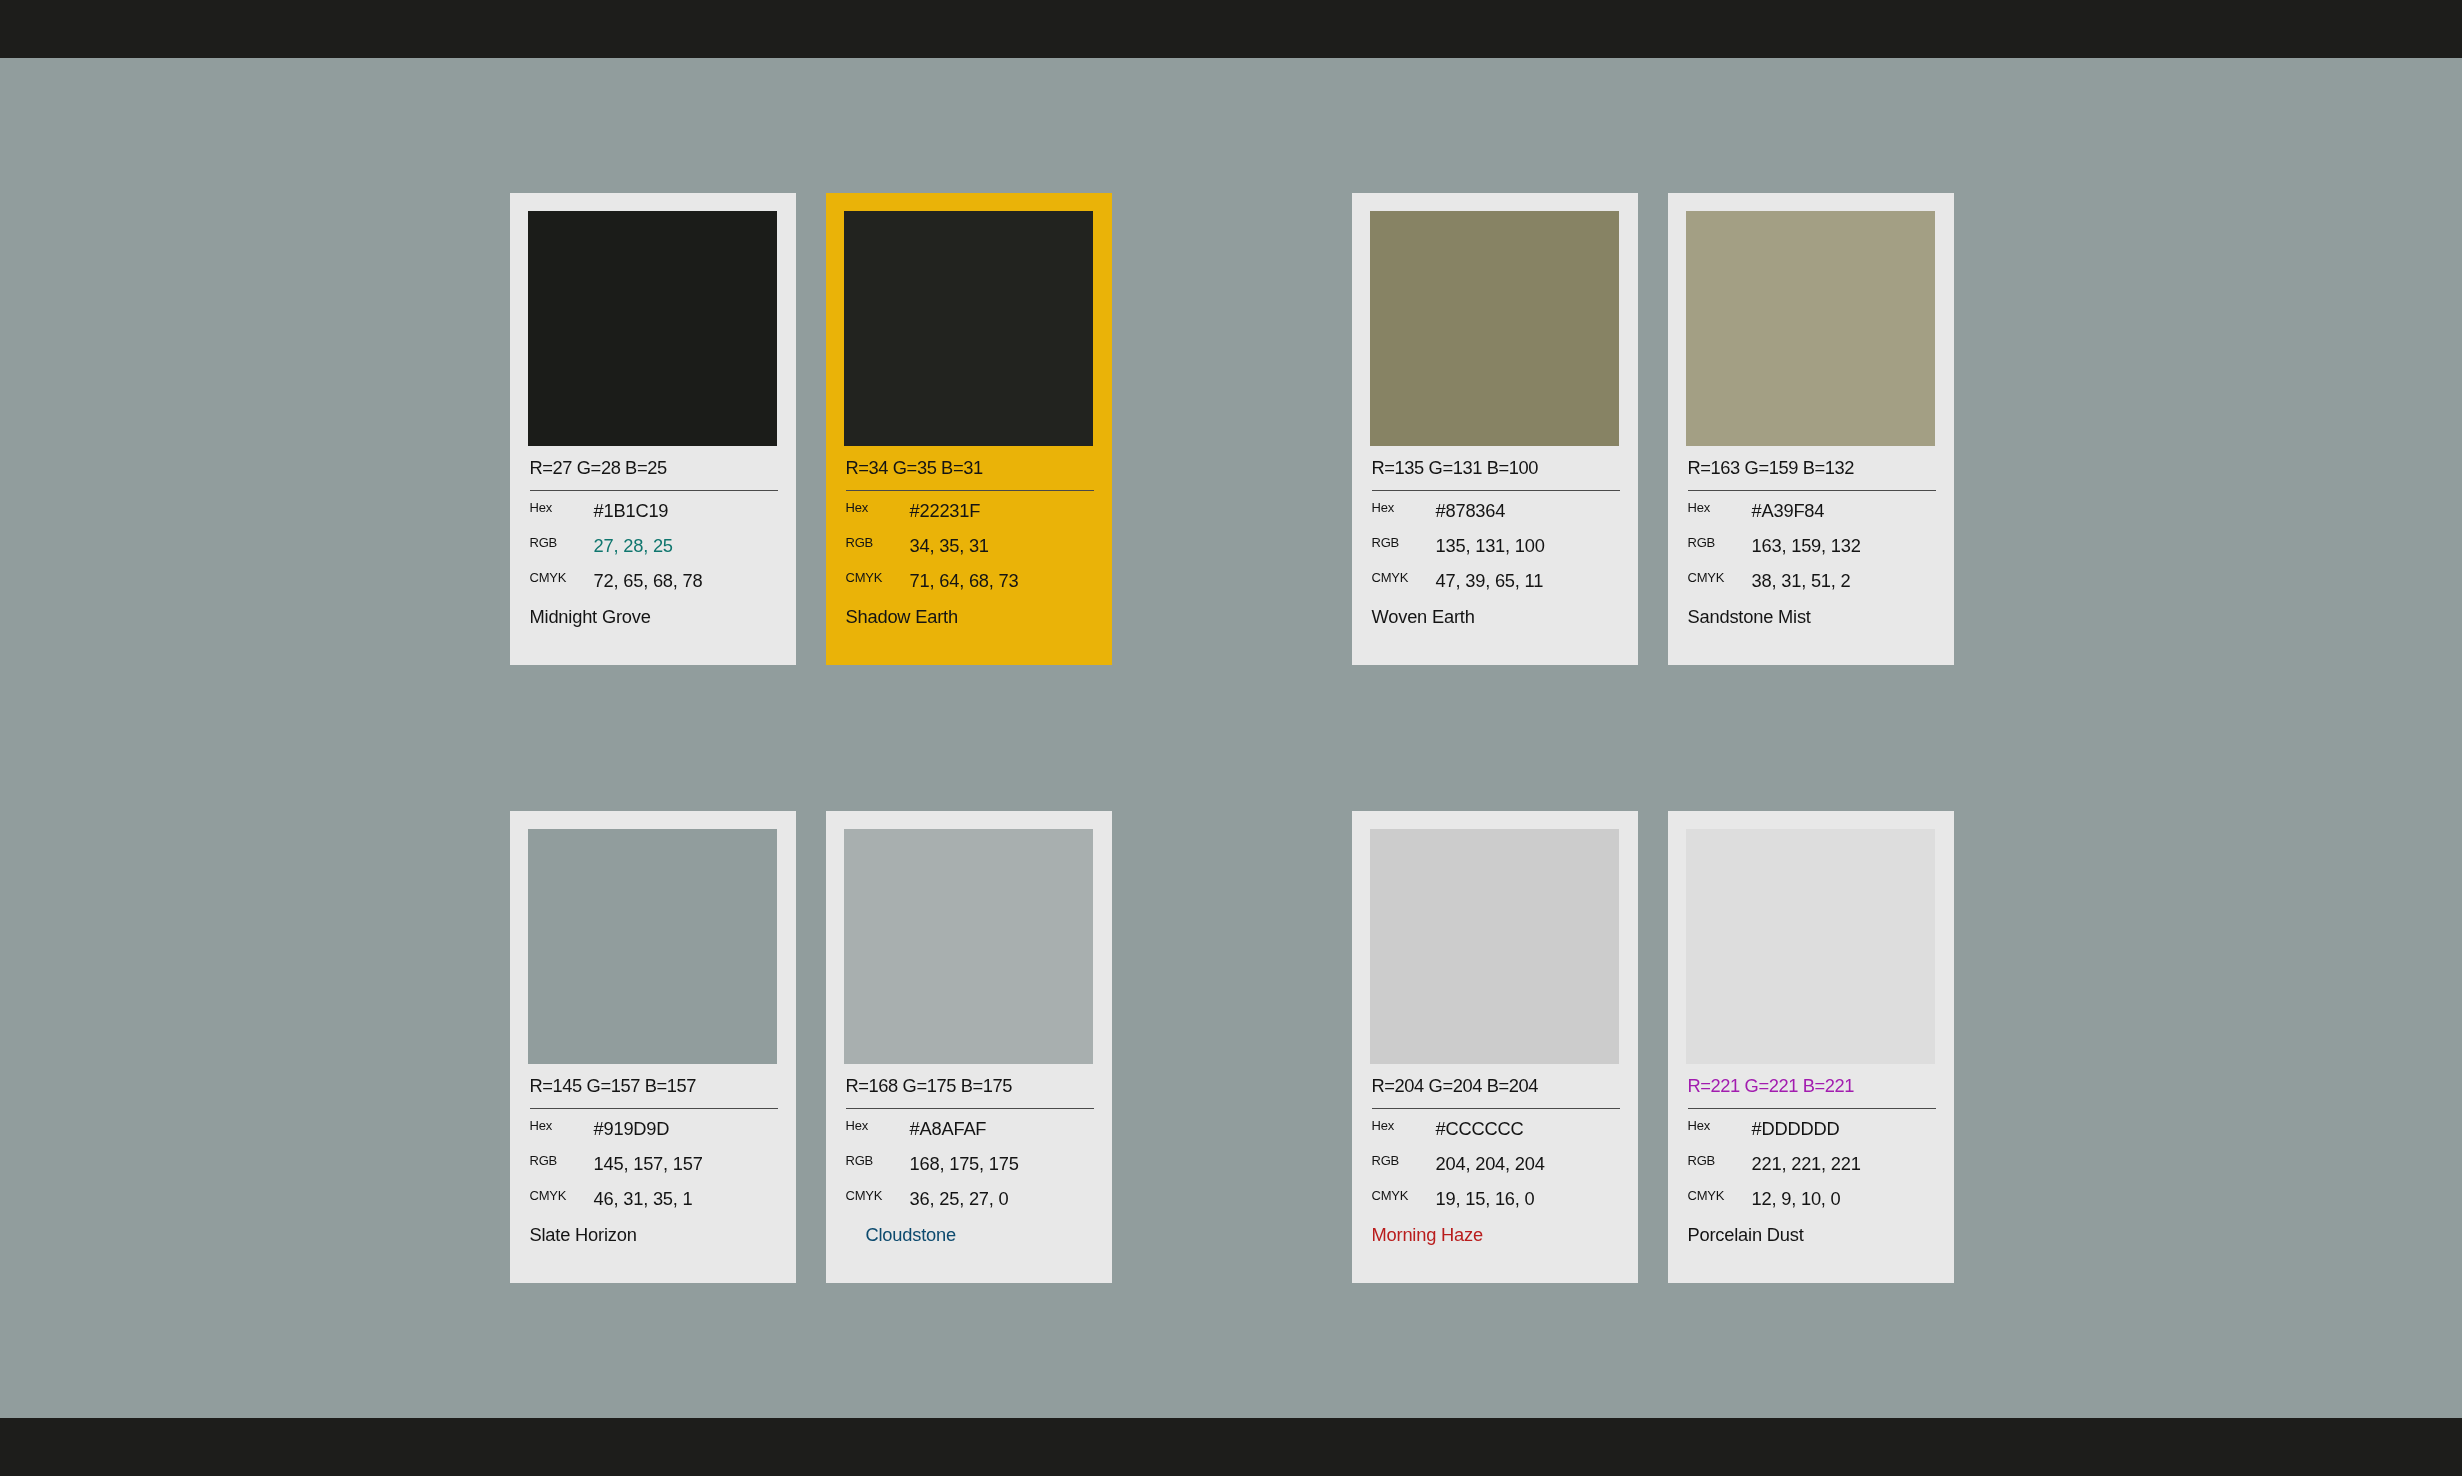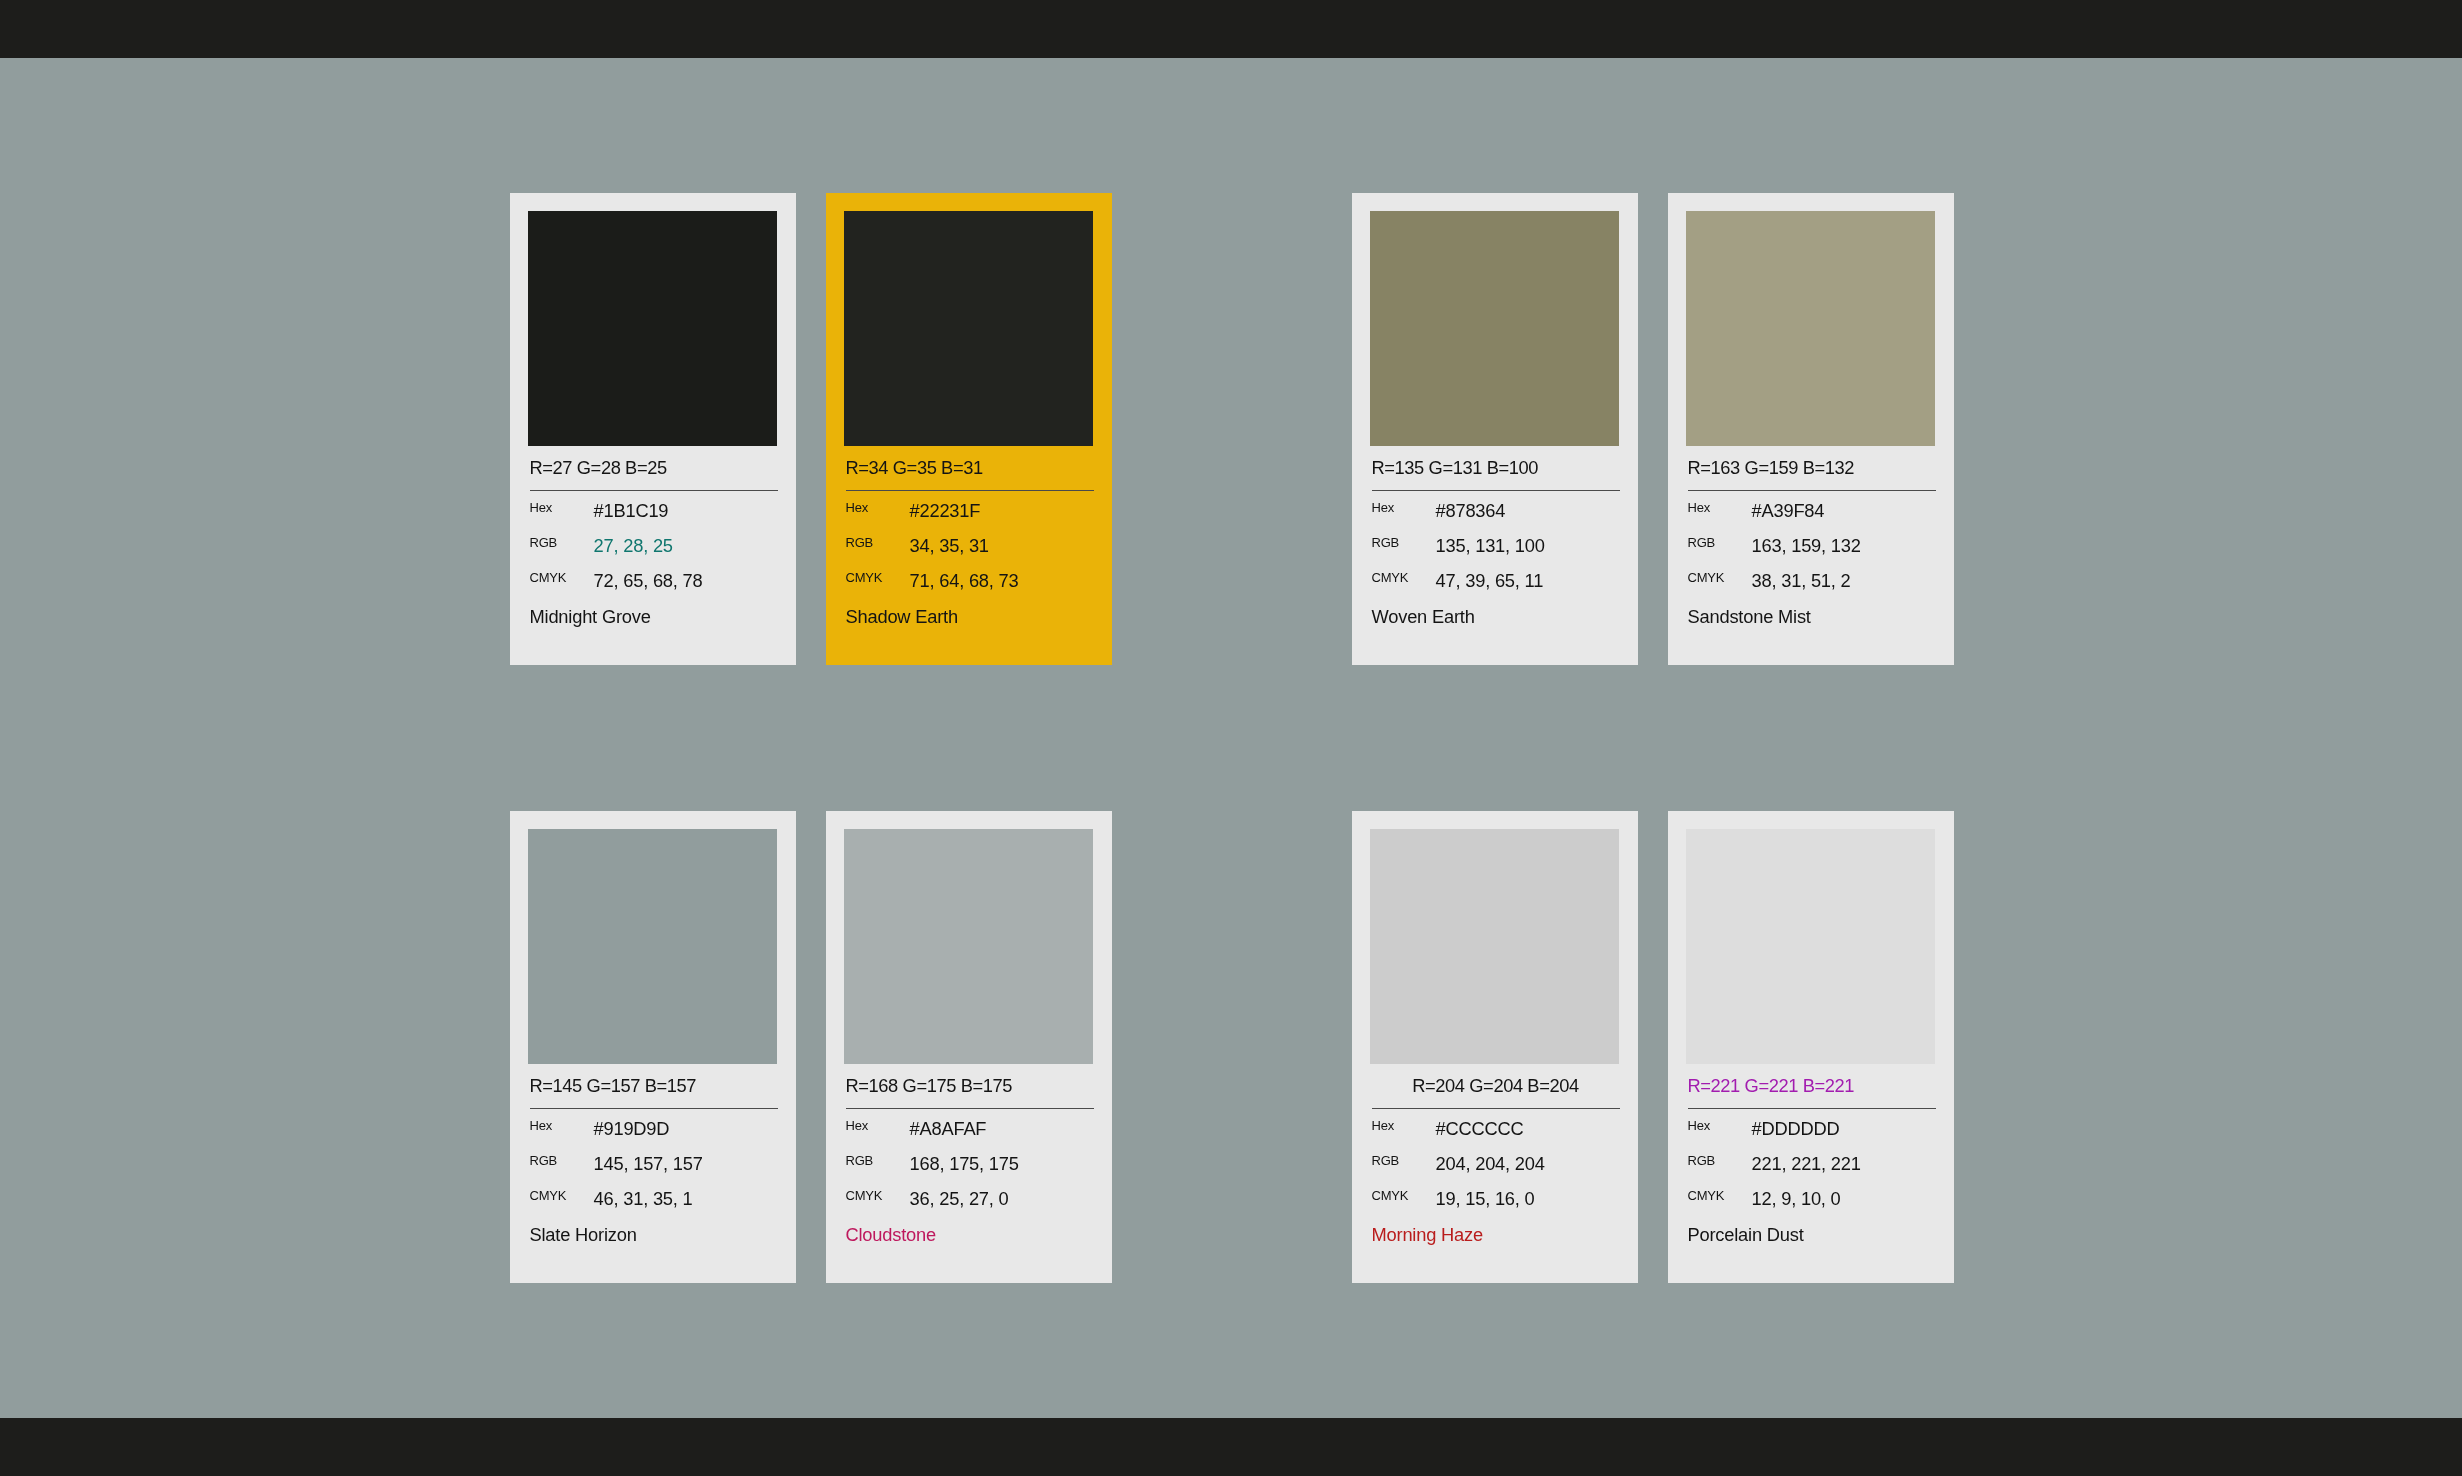--- a/index.html
+++ b/index.html
@@ -266,24 +266,24 @@
               </div>
               <div class="row">
                 <span class="k" style="color: rgb(20, 20, 20);">RGB</span>
                 <span class="v" style="color: rgb(20, 20, 20);">168, 175, 175</span>
               </div>
               <div class="row">
                 <span class="k" style="color: rgb(20, 20, 20);">CMYK</span>
                 <span class="v" style="color: rgb(20, 20, 20);">36, 25, 27, 0</span>
               </div>
             </div>
-            <div class="cname" style="color: #be185d;">Cloudstone</div>
-          </div>
-        </div>
-        <div class="card" style="left: 1352px; top: 753px; background: rgb(232, 232, 232); text-align: center;">
+            <div class="cname" style="color: #0c4a6e; margin-left: 20px;">Cloudstone</div>
+          </div>
+        </div>
+        <div class="card" style="left: 1352px; top: 753px; background: rgb(232, 232, 232);">
           <div class="chip" style="background: rgb(204, 204, 204);"></div>
           <div class="info">
             <div class="rgbline" style="color: rgb(20, 20, 20);">R=204 G=204 B=204</div>
             <div class="divider" style="background: rgb(74, 74, 74);"></div>
             <div class="rows">
               <div class="row">
                 <span class="k" style="color: rgb(20, 20, 20);">Hex</span>
                 <span class="v" style="color: rgb(20, 20, 20);">#CCCCCC</span>
               </div>
               <div class="row">

